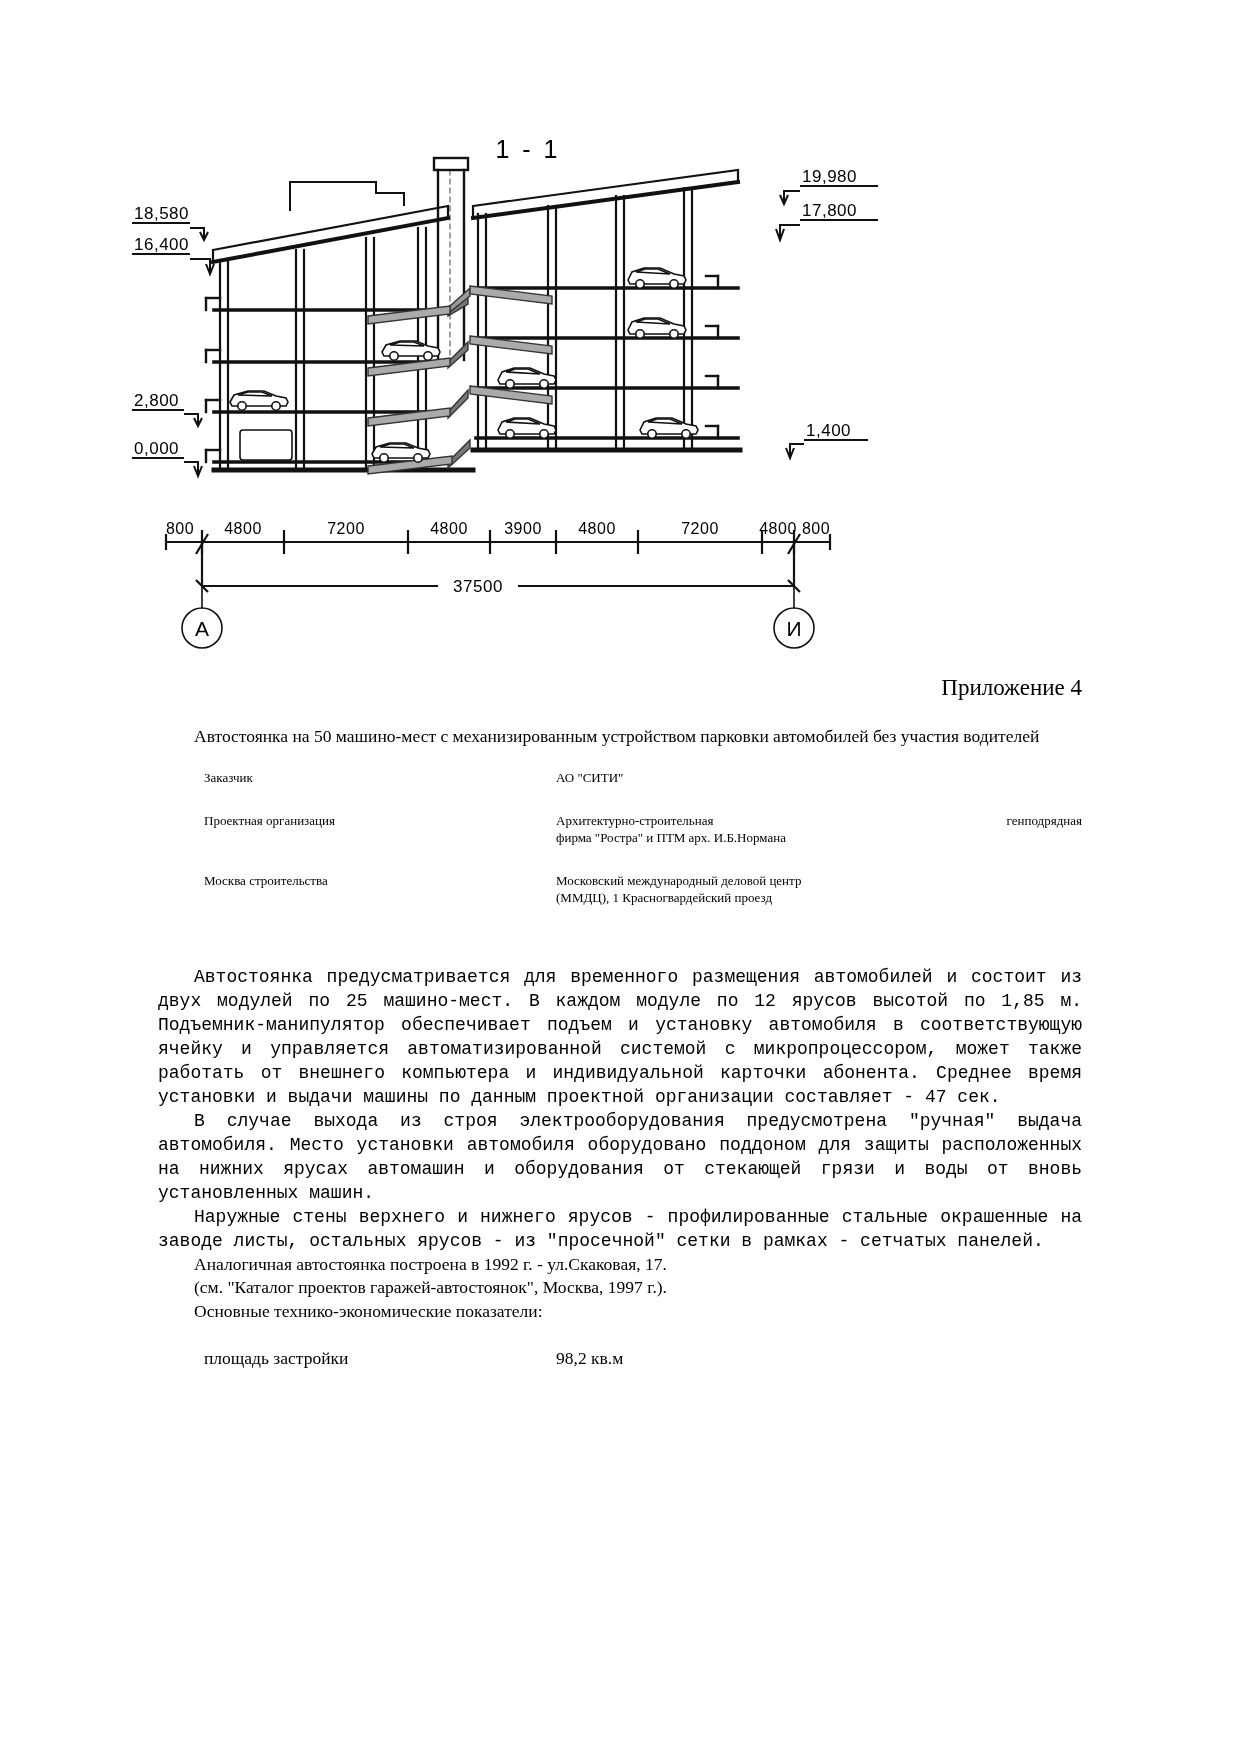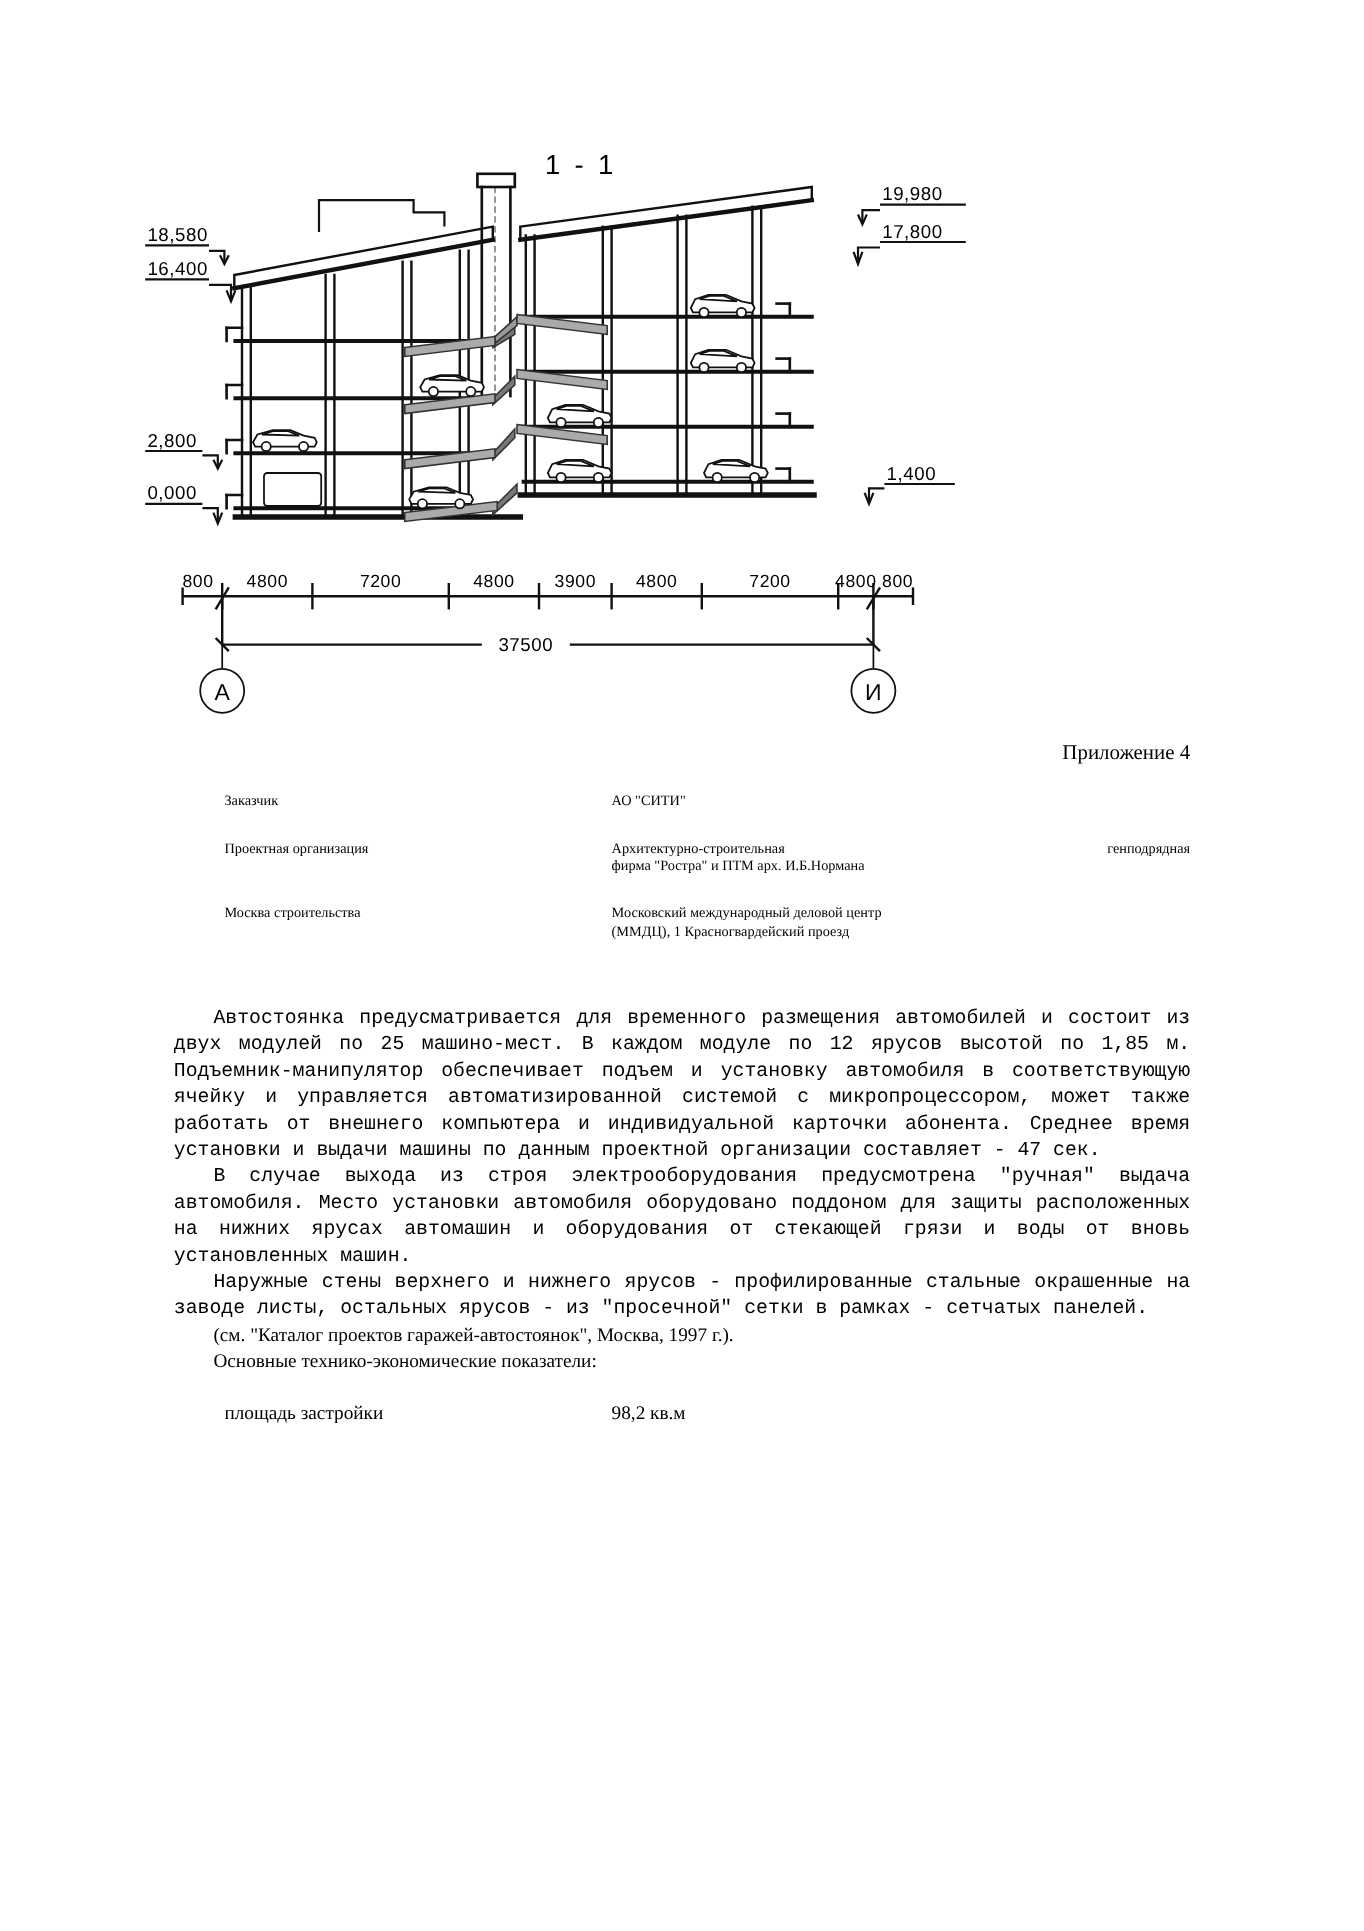--- a/index.html
+++ b/index.html
@@ -17,21 +17,21 @@
   .drawing-svg { display:block; margin:0 auto; }
 
   
   .doc-body {
     position:absolute;
     left:158px; top:672px;
     width:924px;
   }
   .appendix-line {
     text-align:right;
-    font-size:19px;
+    font-size:23px;
     line-height:1.35;
     margin-bottom:22px;
   }
   .lead-para {
     font-size:17.5px;
     line-height:1.33;
     text-align:justify;
     text-indent:36px;
     margin:0 0 22px 0;
   }
@@ -307,20 +307,21 @@
       </g>
       <text x="84" y="526" font-size="21" text-anchor="middle">А</text>
       <text x="676" y="526" font-size="21" text-anchor="middle">И</text>
     </svg>
   </div>
 
   <div class="doc-body">
 
     <div class="appendix-line">Приложение 4</div>
 
+    <p class="lead-para">Автостоянка на 50 машино-мест с механизированным устройством парковки автомобилей без участия водителей</p>
 
     <table class="info-table">
       <tbody>
           <tr>
         <td class="info-label">Заказчик</td>
         <td class="info-value">
           <span class="v-rest">АО "СИТИ"</span>
         </td>
       </tr>
       <tr>
@@ -339,20 +340,21 @@
       </tr>
     </tbody>
       </table>
 
     <div class="gap-block"></div>
 
     <p class="para">Автостоянка предусматривается для временного размещения автомобилей и состоит из двух модулей по 25 машино-мест. В каждом модуле по 12 ярусов высотой по 1,85 м. Подъемник-манипулятор обеспечивает подъем и установку автомобиля в соответствующую ячейку и управляется автоматизированной системой с микропроцессором, может также работать от внешнего компьютера и индивидуальной карточки абонента. Среднее время установки и выдачи машины по данным проектной организации составляет - 47 сек.</p>
     <p class="para">В случае выхода из строя электрооборудования предусмотрена "ручная" выдача автомобиля. Место установки автомобиля оборудовано поддоном для защиты расположенных на нижних ярусах автомашин и оборудования от стекающей грязи и воды от вновь установленных машин.</p>
     <p class="para">Наружные стены верхнего и нижнего ярусов - профилированные стальные окрашенные на заводе листы, остальных ярусов - из "просечной" сетки в рамках - сетчатых панелей.</p>
 
+    <p class="para-left">Аналогичная автостоянка построена в 1992 г. - ул.Скаковая, 17.</p>
     <p class="para-left">(см. "Каталог проектов гаражей-автостоянок", Москва, 1997 г.).</p>
     <p class="para-left">Основные технико-экономические показатели:</p>
 
     <table class="metrics">
       <tbody>
           <tr>
         <td class="m-label">площадь застройки</td>
         <td>98,2 кв.м</td>
       </tr>
     </tbody>

